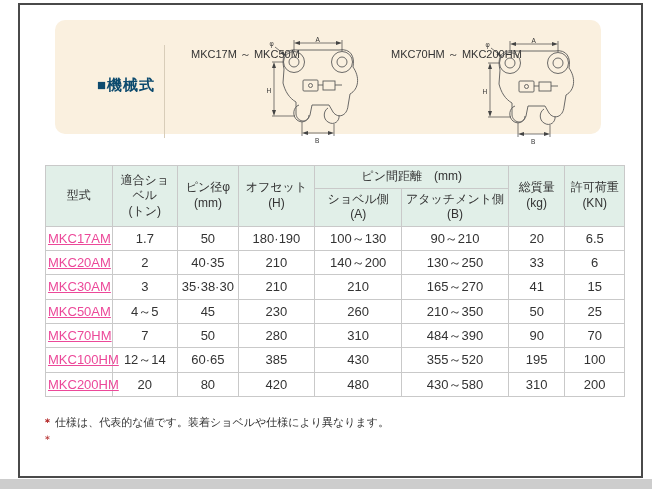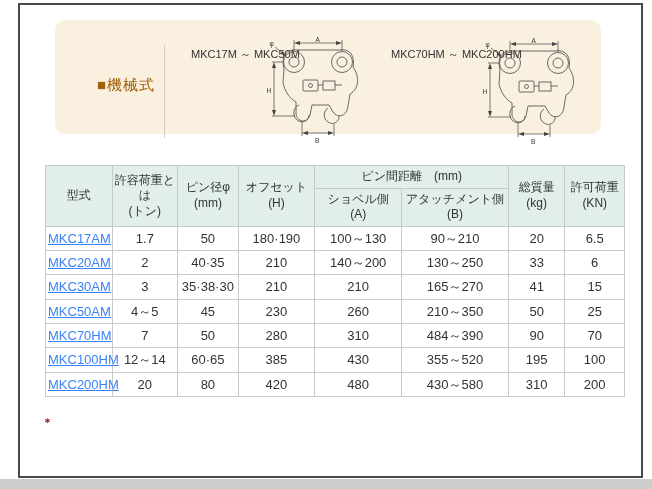--- a/index.html
+++ b/index.html
@@ -13,21 +13,21 @@
   }
   .bottom-strip{
     position:absolute;left:0;top:479px;width:652px;height:10px;background:#cdcdcd;
   }
   
   .panel{
     position:absolute;left:35px;top:15px;width:546px;height:114px;
     background:#faf0df;border-radius:10px;
   }
   .section-label{
-    position:absolute;left:42px;top:56px;font-size:15px;font-weight:normal;color:#a16207;
+    position:absolute;left:42px;top:56px;font-size:15px;font-weight:bold;color:#0c4a6e;
     letter-spacing:1px;
   }
   .panel-divider{
     position:absolute;left:109px;top:25px;width:1px;height:93px;background:#d8cdb9;
   }
   .diag-label{position:absolute;font-size:11px;color:#333;white-space:nowrap;}
   .diag-label.one{left:136px;top:27px;}
   .diag-label.two{left:336px;top:27px;}
   svg.coupler{position:absolute;width:112px;height:108px;}
   svg.coupler.one{left:211px;top:16px;}
@@ -42,21 +42,21 @@
     border-collapse:collapse;table-layout:fixed;
     font-size:13px;color:#333;text-align:center;
   }
   .spec-table th,.spec-table td{
     border:1px solid #c9c9c9;padding:4px 2px;line-height:1.18;
   }
   .spec-table thead th{
     background:#e1efe8;font-size:12px;font-weight:normal;
     white-space:pre-line;line-height:1.3;padding:3px 2px;
   }
-  .model-link{color:#3b82f6;}
+  .model-link{color:#ec4899;}
   
   ul.notes{
     position:absolute;left:22px;top:409px;width:598px;margin:0;padding:0;
     list-style:none;font-size:11px;color:#333;line-height:1.55;
   }
   ul.notes li{position:relative;padding-left:13px;}
   .note-mark{position:absolute;left:0;top:0;color:#b22525;}
   .watermark{
     position:absolute;left:235px;top:355px;font-size:92px;font-style:italic;font-weight:bold;
     color:rgba(214,209,196,0.30);transform:rotate(-6deg);pointer-events:none;white-space:nowrap;
@@ -135,21 +135,21 @@
           <col style="width:60px">
           <col style="width:76px">
         <col style="width:86px">
           <col style="width:106px">
           <col style="width:56px">
           <col style="width:59px">
       </colgroup>
       <thead>
         <tr>
           <th rowspan="2">型式</th>
-          <th rowspan="2">許容荷重とは
+          <th rowspan="2">適合ショベル
 (トン)</th>
           <th rowspan="2">ピン径φ
 (mm)</th>
           <th rowspan="2">オフセット
 (H)</th>
           <th colspan="2">ピン間距離　(mm)</th>
           <th rowspan="2">総質量
 (kg)</th>
           <th rowspan="2">許可荷重
 (KN)</th>
@@ -234,20 +234,21 @@
           </tr>
         </tbody>
     </table>
 
     <ul class="notes">
       <li>
         <span class="note-mark">＊</span>
       </li>
       <li>
         <span class="note-mark">＊</span>
+        <span>仕様は、代表的な値です。装着ショベルや仕様により異なります。</span>
       </li>
       <li>
         <span class="note-mark">＊</span>
       </li>
     </ul>
 
   </div>
 
   <div class="bottom-strip"></div>
 </div>

